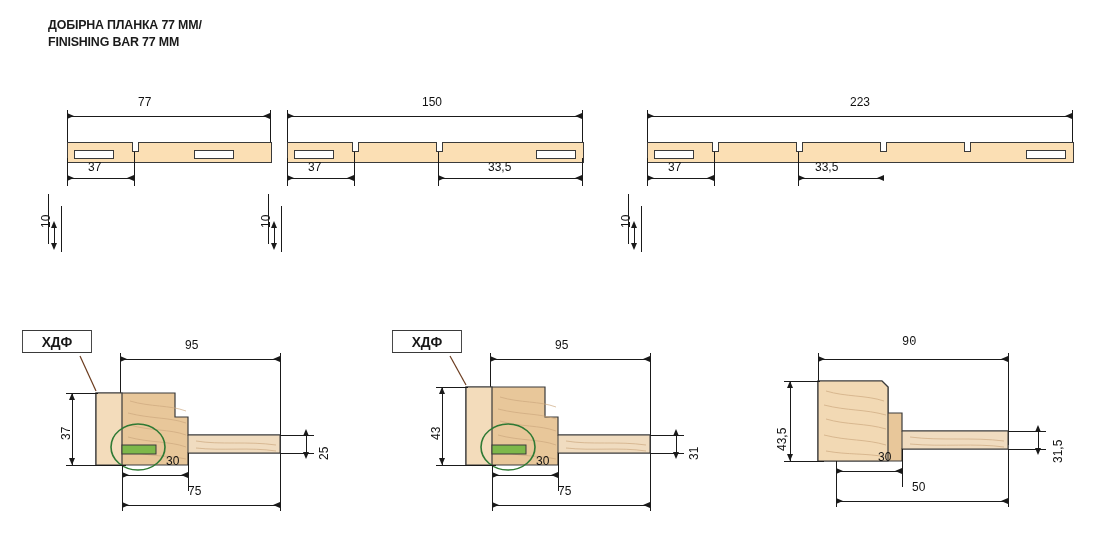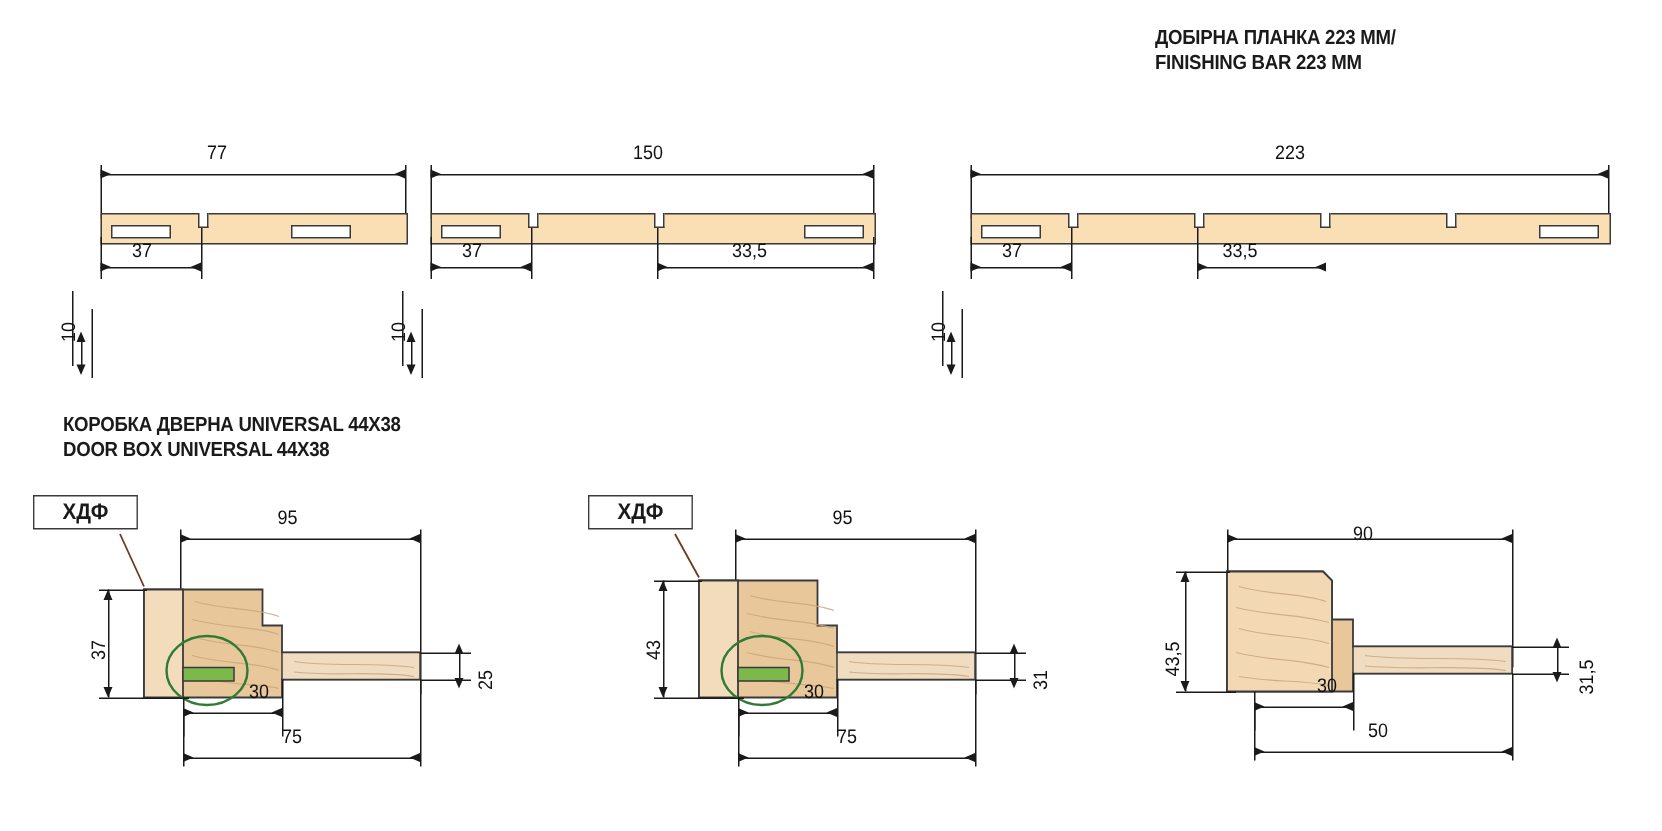--- a/index.html
+++ b/index.html
@@ -48,20 +48,24 @@
     padding:2px 6px;white-space:nowrap;
     transform:scaleX(0.92);transform-origin:left top;
   }
   svg{display:block;overflow:visible;}
 </style>
 </head>
 <body>
 
 <div class="stage">
 
+  <div class="abs" style="left:48px;top:16px;">
+    <div class="title">ДОБІРНА ПЛАНКА 77 ММ/</div>
+    <div class="title">FINISHING BAR 77 MM</div>
+  </div>
 
   <div class="abs" style="left:20px;top:88px;width:260px;height:110px;">
 
     <div class="abs num vert" style="left:18px;top:140px;">10</div>
     <div class="abs vline" style="left:28px;top:106px;height:50px;"></div>
     <div class="abs vline" style="left:41px;top:118px;height:46px;"></div>
     <div class="abs vline" style="left:34px;top:136px;height:23px;"></div>
     <div class="abs arrU" style="left:31px;top:133px;"></div>
     <div class="abs arrD" style="left:31px;top:155px;"></div>
 
@@ -115,24 +119,20 @@
     <div class="abs arrR" style="left:47px;top:87px;"></div>
     <div class="abs arrL" style="left:107px;top:87px;"></div>
     <div class="abs num" style="left:68px;top:71px;">37</div>
 
     <div class="abs hline" style="left:198px;top:90px;width:144px;"></div>
     <div class="abs arrR" style="left:198px;top:87px;"></div>
     <div class="abs arrL" style="left:335px;top:87px;"></div>
     <div class="abs num" style="left:248px;top:71px;">33,5</div>
   </div>
 
-  <div class="abs" style="left:770px;top:16px;">
-    <div class="title">ДОБІРНА ПЛАНКА 223 ММ/</div>
-    <div class="title">FINISHING BAR 223 MM</div>
-  </div>
 
   <div class="abs" style="left:600px;top:88px;width:480px;height:110px;">
     <div class="abs num vert" style="left:18px;top:140px;">10</div>
     <div class="abs vline" style="left:28px;top:106px;height:50px;"></div>
     <div class="abs vline" style="left:41px;top:118px;height:46px;"></div>
     <div class="abs vline" style="left:34px;top:136px;height:23px;"></div>
     <div class="abs arrU" style="left:31px;top:133px;"></div>
     <div class="abs arrD" style="left:31px;top:155px;"></div>
 
     <div class="abs num" style="left:250px;top:6px;">223</div>
@@ -157,24 +157,20 @@
     <div class="abs arrR" style="left:47px;top:87px;"></div>
     <div class="abs arrL" style="left:107px;top:87px;"></div>
     <div class="abs num" style="left:68px;top:71px;">37</div>
 
     <div class="abs hline" style="left:198px;top:90px;width:86px;"></div>
     <div class="abs arrR" style="left:198px;top:87px;"></div>
     <div class="abs arrL" style="left:277px;top:87px;"></div>
     <div class="abs num" style="left:215px;top:71px;">33,5</div>
   </div>
 
-  <div class="abs" style="left:42px;top:274px;">
-    <div class="title">КОРОБКА ДВЕРНА UNIVERSAL 44Х38</div>
-    <div class="title">DOOR BOX UNIVERSAL 44X38</div>
-  </div>
 
   <div class="abs" style="left:10px;top:325px;width:350px;height:225px;">
 
     <div class="abs xdf-box" style="left:12px;top:5px;width:62px;">ХДФ</div>
     <svg class="abs" style="left:0;top:0;" width="350" height="225">
       <line x1="70" y1="31" x2="86" y2="66" stroke="#6b3b1e" stroke-width="1.2"></line>
     </svg>
 
     <div class="abs num" style="left:175px;top:12px;">95</div>
     <div class="abs hline" style="left:110px;top:34px;width:160px;"></div>
@@ -285,21 +281,21 @@
     <div class="abs hline" style="left:112px;top:180px;width:158px;"></div>
     <div class="abs arrR" style="left:112px;top:177px;"></div>
     <div class="abs arrL" style="left:263px;top:177px;"></div>
     <div class="abs vline" style="left:112px;top:150px;height:36px;"></div>
     <div class="abs vline" style="left:270px;top:128px;height:58px;"></div>
   </div>
 
 
   <div class="abs" style="left:760px;top:325px;width:340px;height:225px;">
 
-    <div class="abs num" style="left:142px;top:23px;">90</div>
+    <div class="abs num" style="left:142px;top:9px;font-family:Liberation Mono, monospace;">90</div>
     <div class="abs hline" style="left:58px;top:34px;width:190px;"></div>
     <div class="abs arrR" style="left:58px;top:31px;"></div>
     <div class="abs arrL" style="left:241px;top:31px;"></div>
     <div class="abs vline" style="left:58px;top:28px;height:28px;"></div>
     <div class="abs vline" style="left:248px;top:28px;height:92px;"></div>
 
     <svg class="abs" style="left:0;top:0;" width="340" height="225">
       <path d="M58,56 L122,56 L128,62 L128,88 L142,88 L142,106 L248,106 L248,124 L142,124 L142,136 L58,136 Z" fill="#e8c79a" stroke="#3a3a3a" stroke-width="1.2"></path>
       <path d="M58,56 L122,56 L128,62 L128,136 L58,136 Z" fill="#f2d9b4" stroke="#3a3a3a" stroke-width="1.2"></path>
       <path d="M142,106 L248,106 L248,124 L142,124 Z" fill="#f0dcc0" stroke="#3a3a3a" stroke-width="1"></path>

